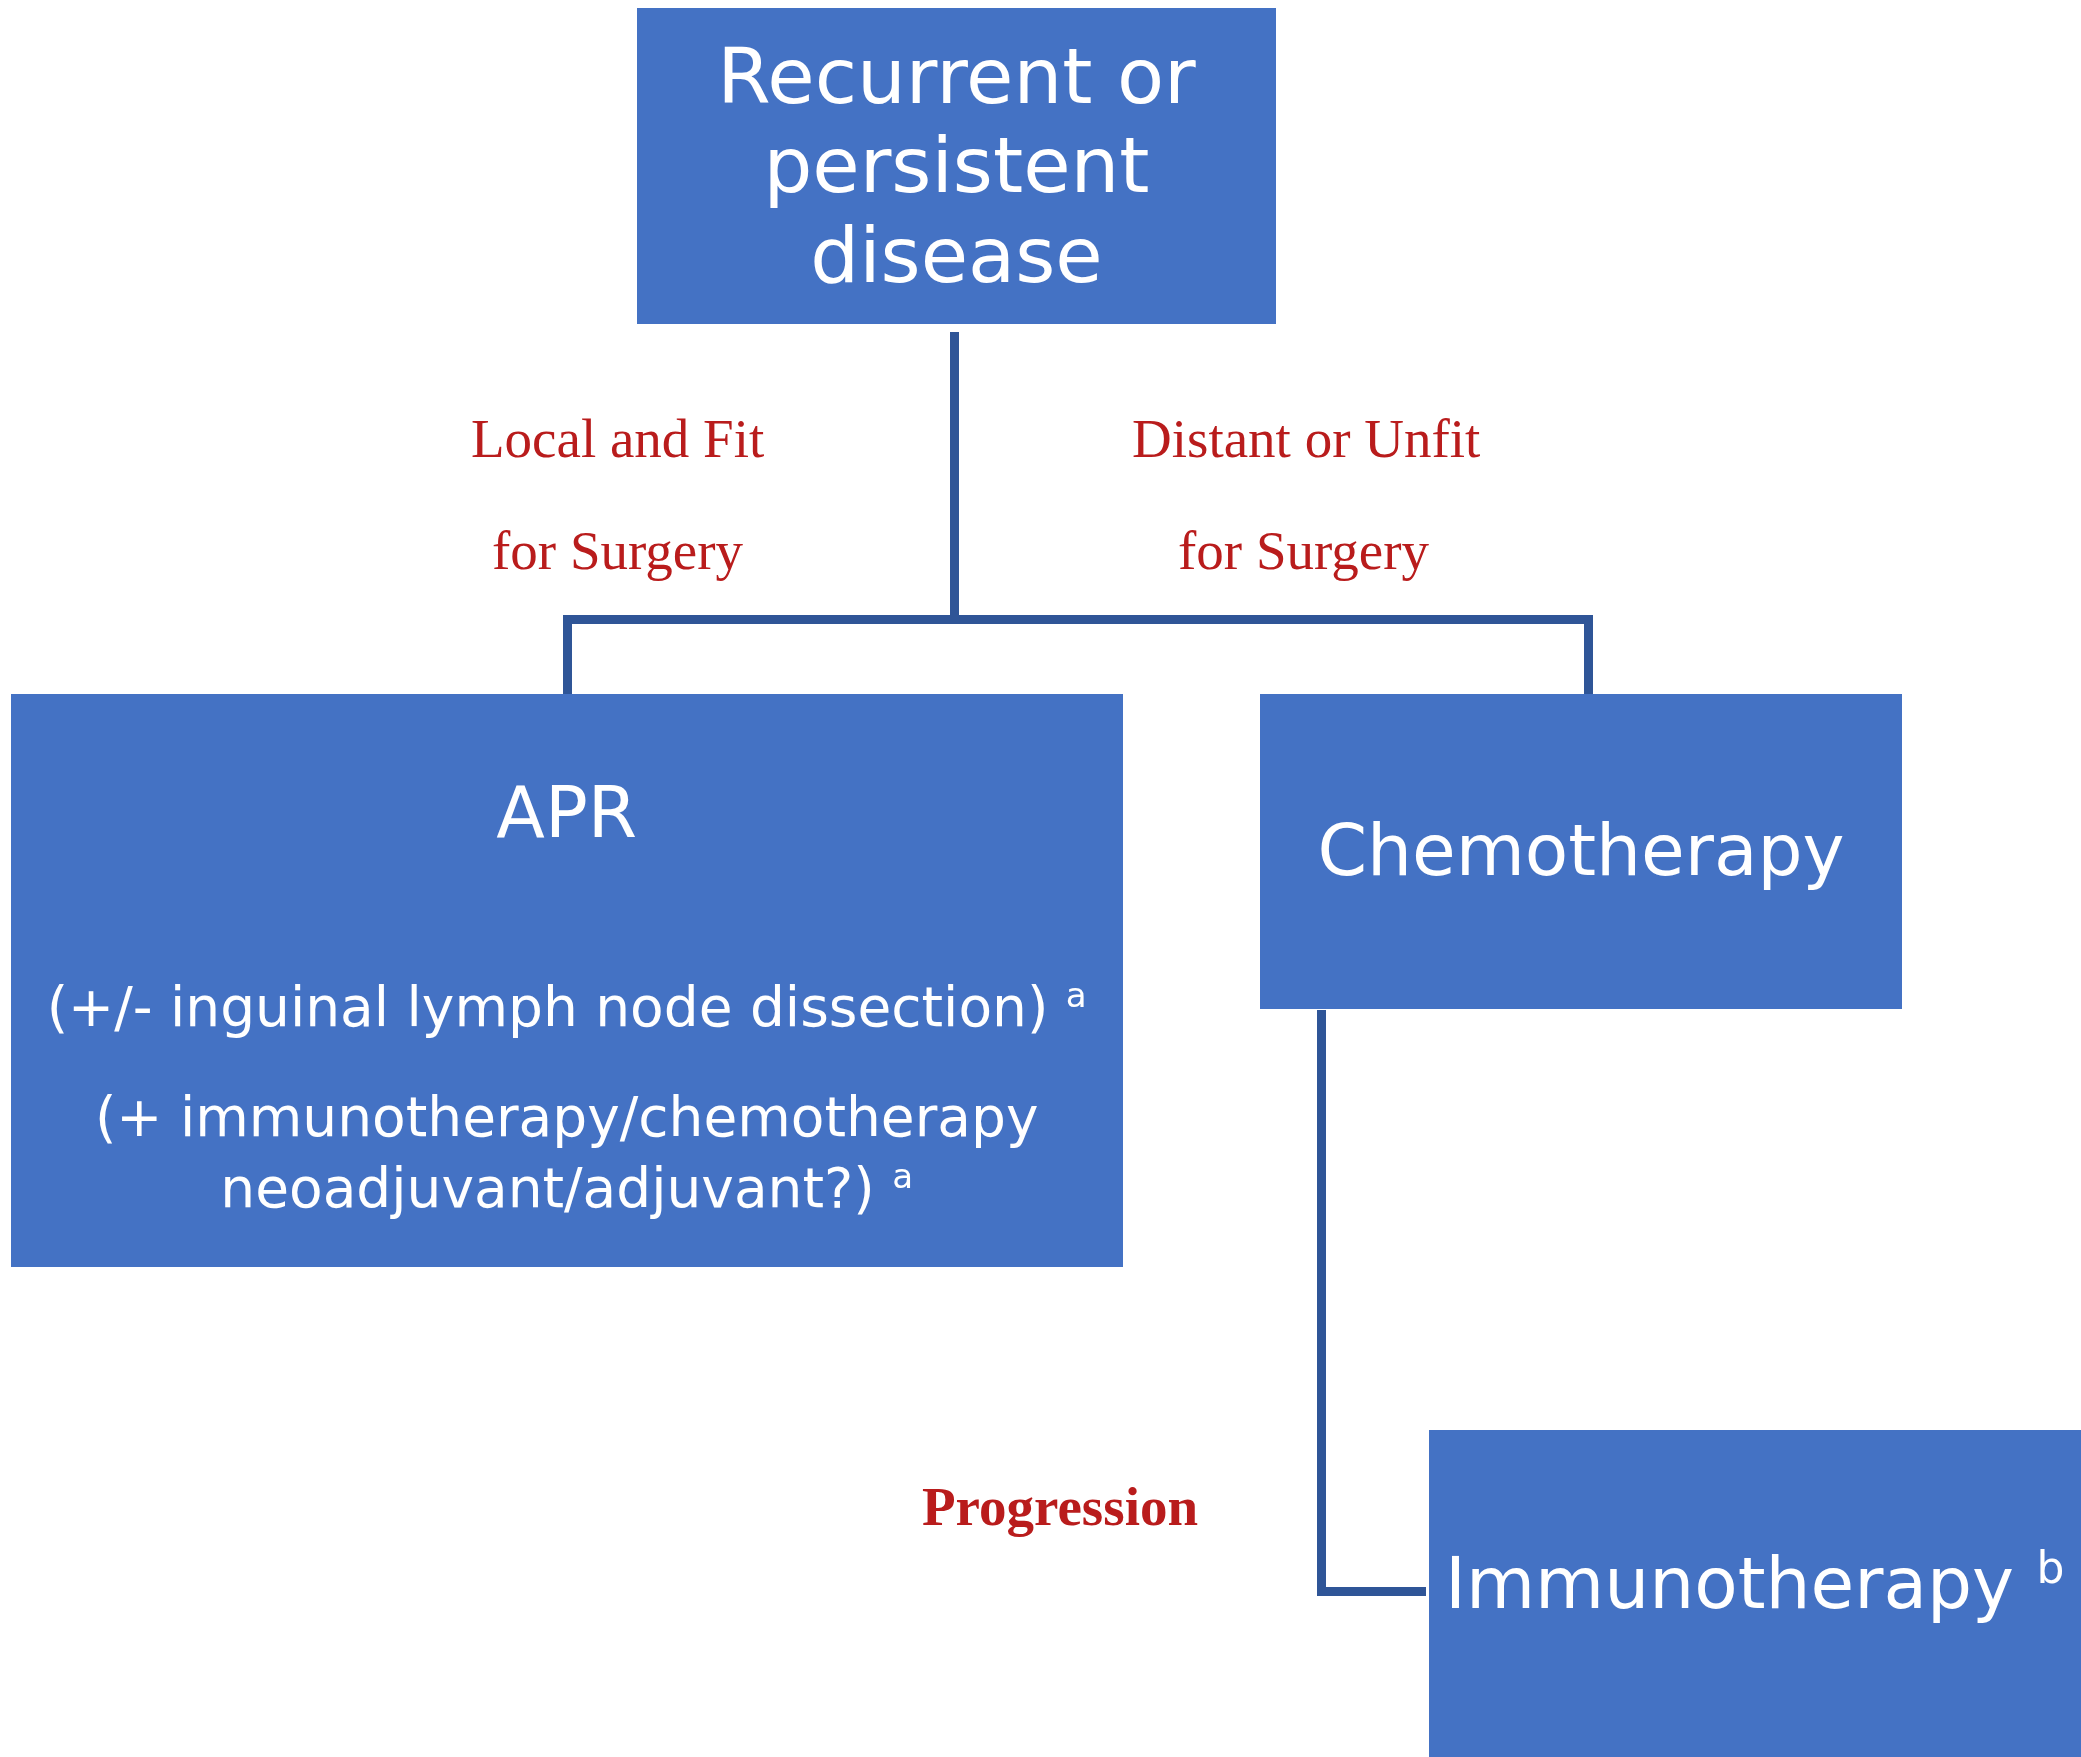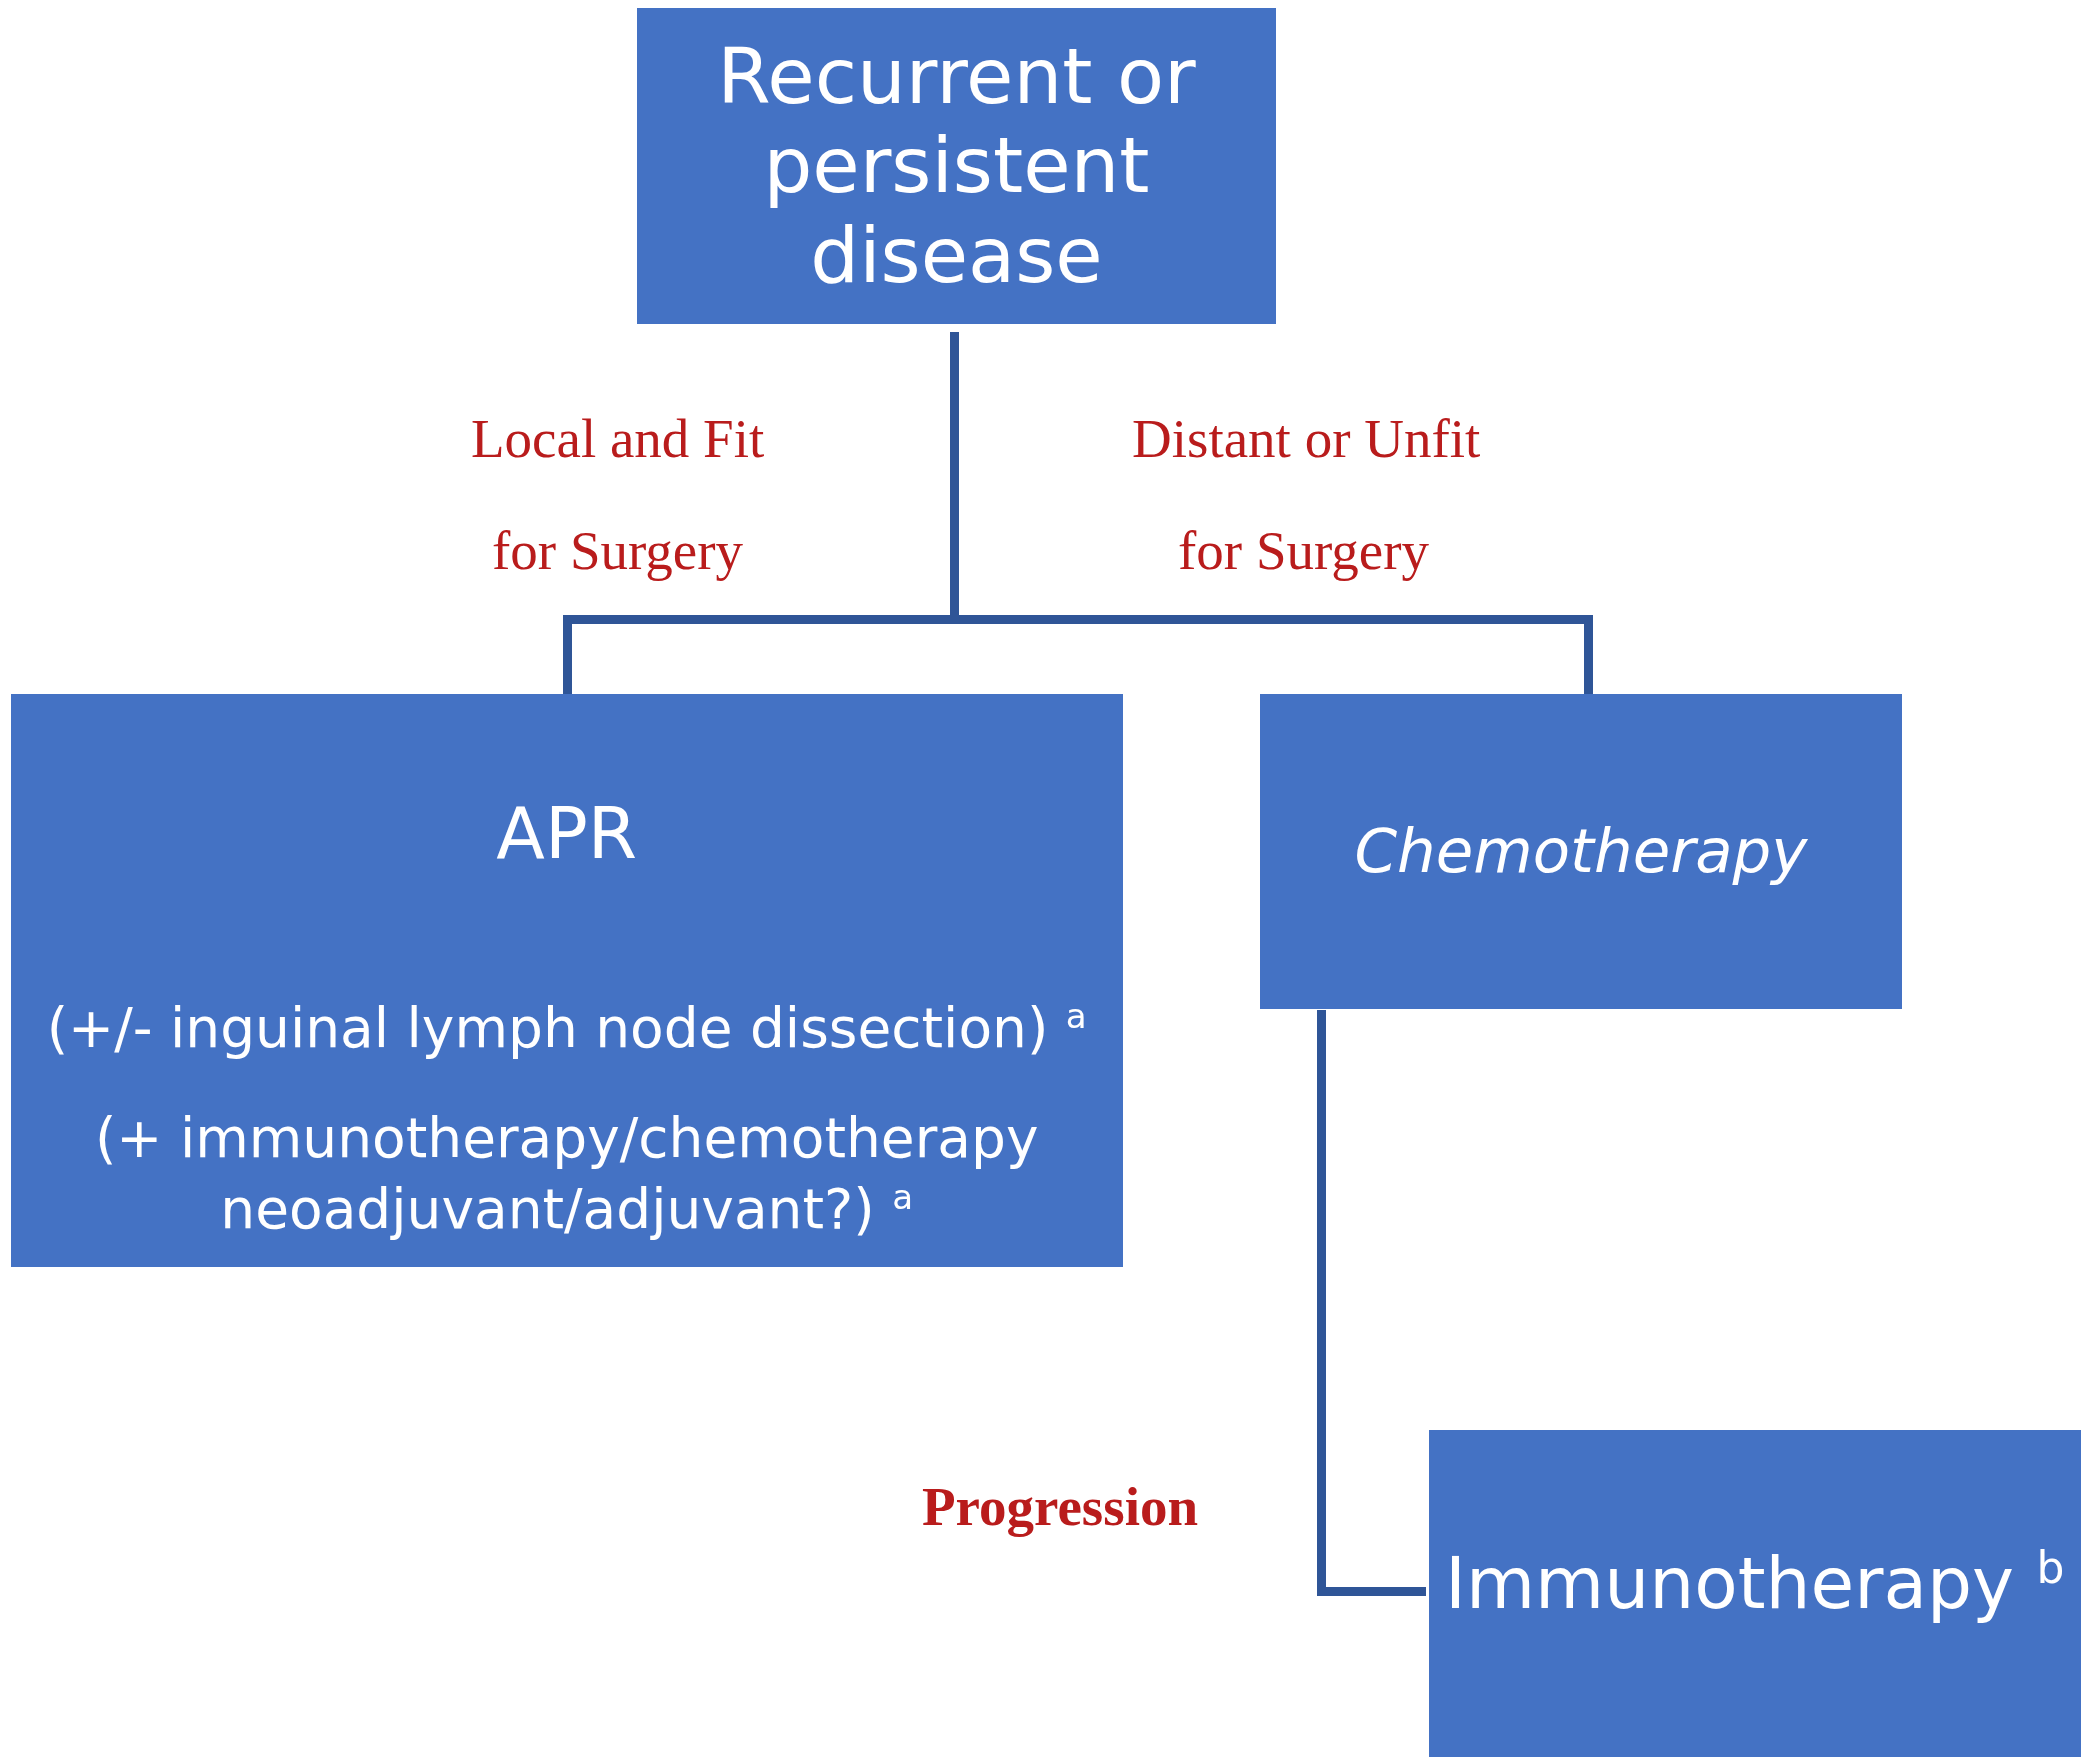--- a/index.html
+++ b/index.html
@@ -41,21 +41,21 @@
     padding: 3.6px 23px;
   }
   #node-root .line { display: block; }
 
   
   #node-apr {
     left: 10.7px;
     top: 694px;
     width: 1112px;
     height: 573px;
-    justify-content: center;
+    justify-content: flex-start;
     padding-top: 78px;
   }
   #node-apr .apr-title {
     font-size: 71px;
     margin-bottom: 70px;
   }
   #node-apr .apr-sub {
     font-size: 55px;
     line-height: 1.3;
     padding: 0 21.4px;
@@ -69,22 +69,21 @@
     vertical-align: super;
     line-height: 0;
   }
 
   
   #node-chemo {
     left: 1260px;
     top: 694px;
     width: 642px;
     height: 315px;
-    font-size: 61px;
-    font-style: italic;
+    font-size: 71px;
   }
 
   
   #node-immuno {
     left: 1429px;
     top: 1430px;
     width: 652px;
     height: 327px;
     font-size: 71px;
     justify-content: center;

